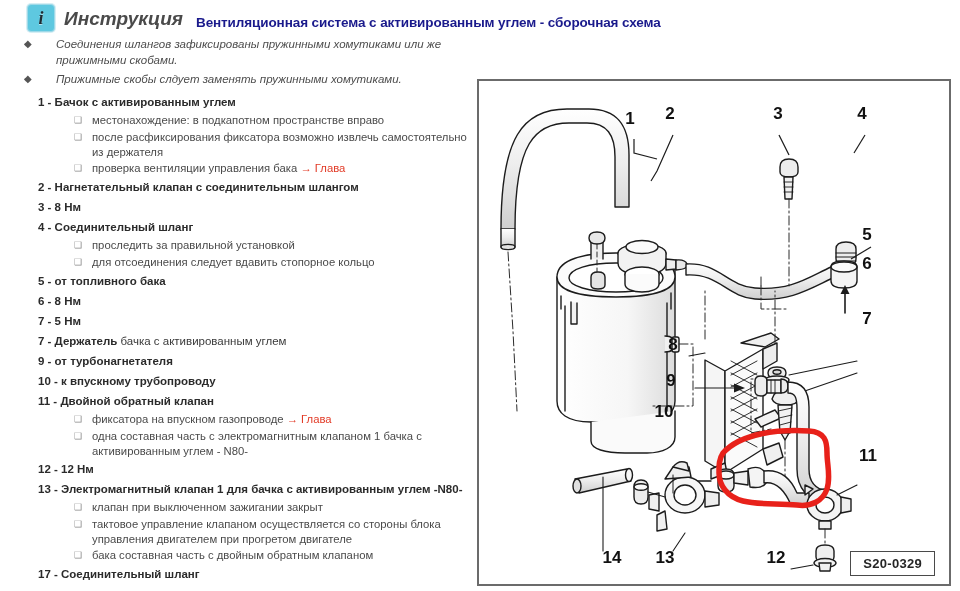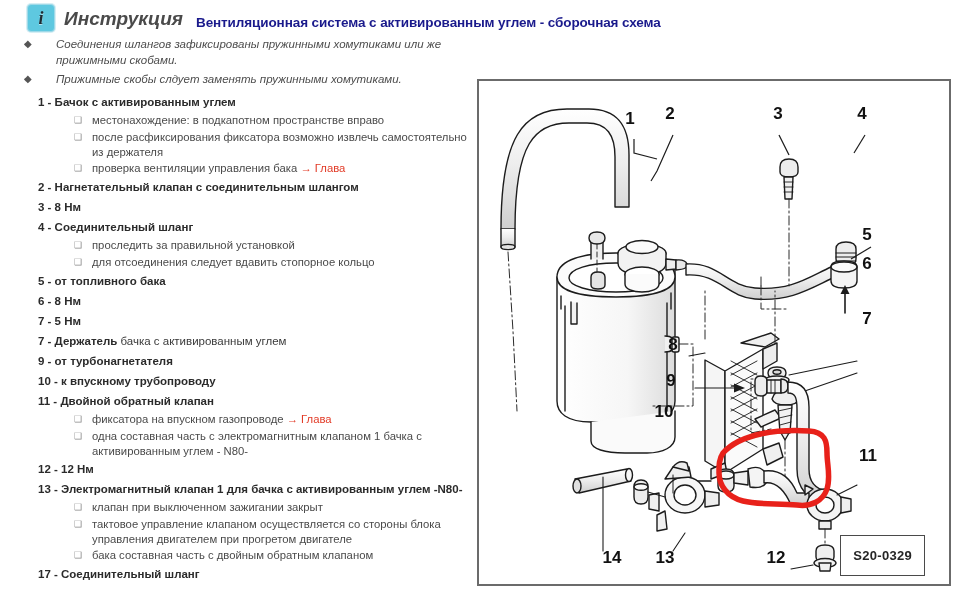--- a/index.html
+++ b/index.html
@@ -144,24 +144,24 @@
     height: 503px;
     border: 2px solid #6b6b6b;
     background: #ffffff;
     overflow: hidden;
   }
   .diagram svg {
     display: block;
   }
   .code-box {
     position: absolute;
-    right: 24px;
+    right: 14px;
     bottom: 8px;
     border: 1.5px solid #4a4a4a;
-    padding: 12px 12px;
+    padding: 4px 12px;
     font-size: 13px;
     font-weight: bold;
     color: #262626;
     background: #fff;
     letter-spacing: 0.3px;
   }
 </style>
 </head>
 <body>
 

